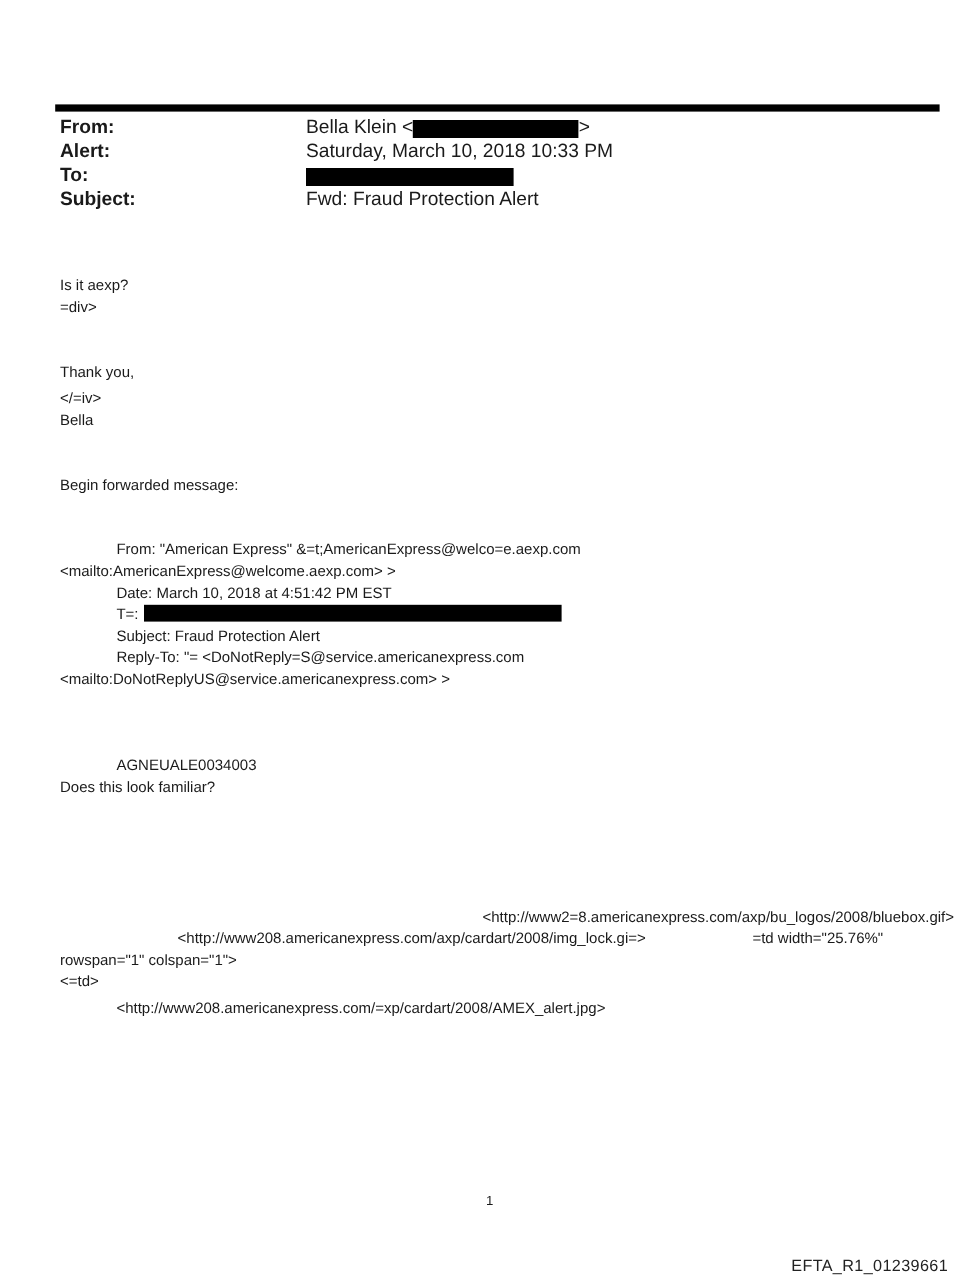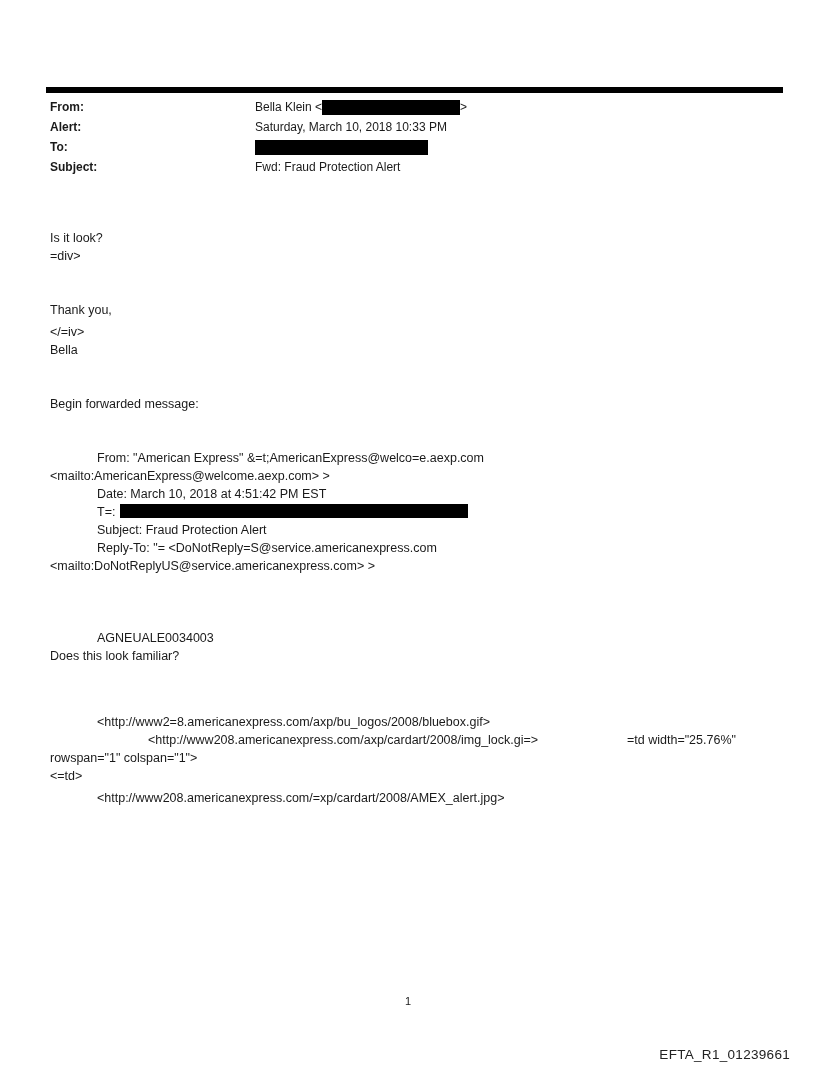--- a/index.html
+++ b/index.html
@@ -23,21 +23,21 @@
   .email-header {
     position: absolute;
     left: 50px;
     top: 97px;
     width: 730px;
   }
   .hdr-row {
     display: flex;
     align-items: center;
     height: 20px;
-    font-size: 12px;
+    font-size: 16px;
     line-height: 20px;
     white-space: pre;
   }
   .hdr-label { width: 205px; font-weight: 700; }
   .hdr-value { display: flex; align-items: center; white-space: pre; justify-content: space-between; }
   .redact {
     display: inline-block;
     background: #000000;
     height: 15px;
     vertical-align: middle;
@@ -56,21 +56,21 @@
     position: relative;
     height: 18px;
     line-height: 18px;
     white-space: pre;
   }
   .t1 { padding-left: 47px; }
   .t2 { padding-left: 98px; }
   .mt1 { margin-top: 4px; }
   .mt2 { margin-top: 36px; }
   .mt3 { margin-top: 54px; }
-  .mt5 { margin-top: 48px; }
+  .mt5 { margin-top: 90px; text-align: right; }
   .td-frag { position: absolute; left: 577px; top: 0; }
   .page-number {
     position: absolute;
     left: 0;
     top: 995px;
     width: 100%;
     text-align: center;
     font-size: 11px;
   }
   .bates {
@@ -102,21 +102,21 @@
       <span class="hdr-label">To:</span>
       <span class="hdr-value"><span class="redact redact-to"></span></span>
     </div>
     <div class="hdr-row">
       <span class="hdr-label">Subject:</span>
       <span class="hdr-value">Fwd: Fraud Protection Alert</span>
     </div>
   </div>
 
   <div class="email-body">
-    <div class="line">Is it look?</div>
+    <div class="line">Is it aexp?</div>
     <div class="line">=div&gt;</div>
     <div class="line mt2">Thank you,</div>
     <div class="line mt1">&lt;/=iv&gt;</div>
     <div class="line">Bella</div>
     <div class="line mt2">Begin forwarded message:</div>
     <div class="line mt2 t1">From: "American Express" &amp;=t;AmericanExpress@welco=e.aexp.com</div>
     <div class="line">&lt;mailto:AmericanExpress@welcome.aexp.com&gt; &gt;</div>
     <div class="line t1">Date: March 10, 2018 at 4:51:42 PM EST</div>
     <div class="line t1"><span>T=:</span><span class="redact redact-t"></span></div>
     <div class="line t1">Subject: Fraud Protection Alert</div>

